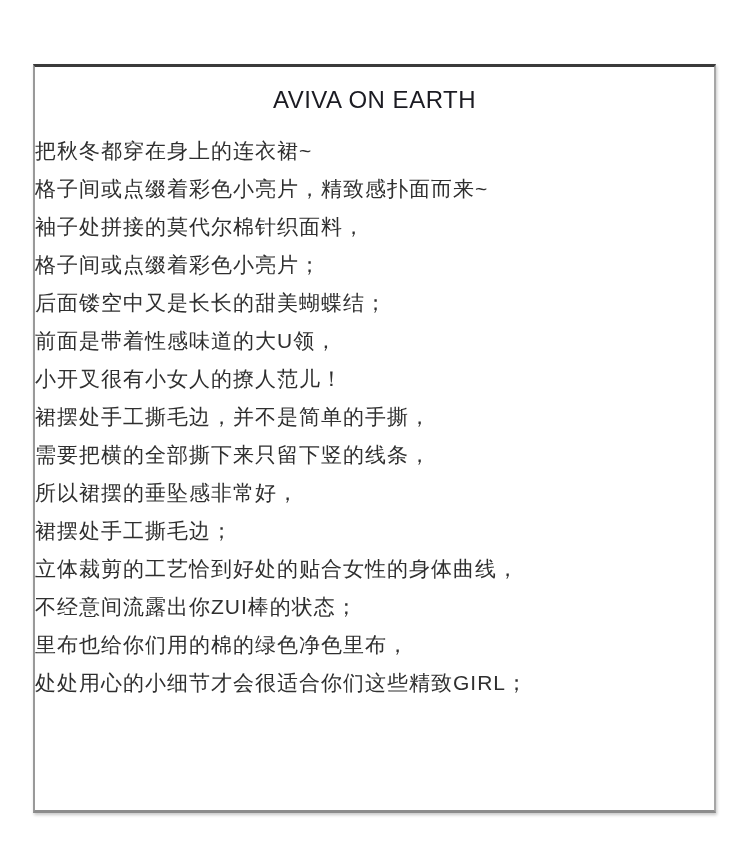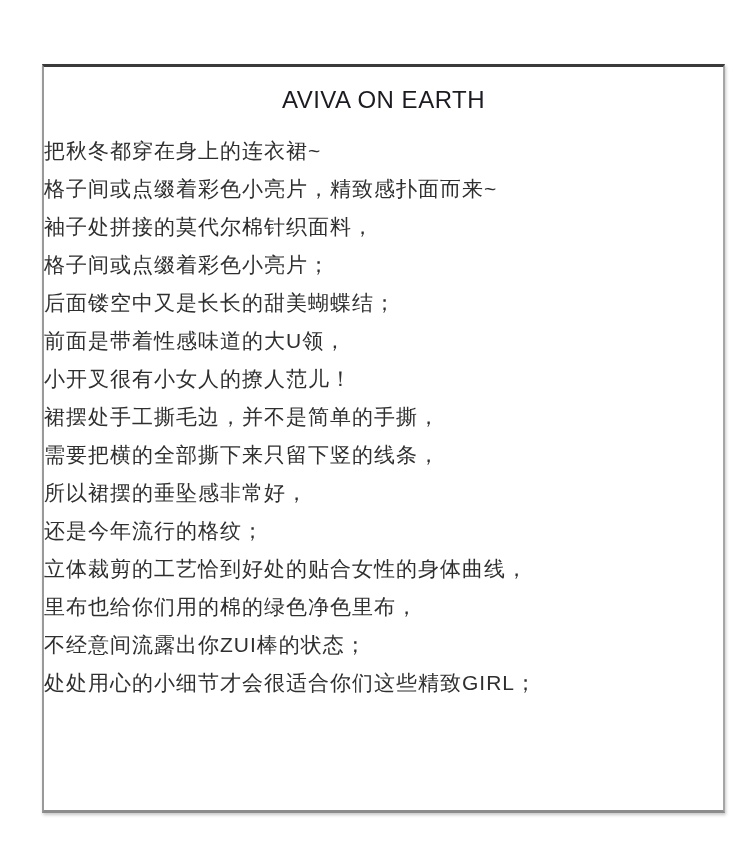--- a/index.html
+++ b/index.html
@@ -6,21 +6,21 @@
     margin: 0;
     padding: 0;
     width: 750px;
     height: 857px;
     background: #ffffff;
     font-family: "Liberation Sans", sans-serif;
     overflow: hidden;
   }
   .frame {
     position: absolute;
-    left: 42px;
+    left: 33px;
     top: 64px;
     width: 683px;
     height: 749px;
     box-sizing: border-box;
     background: var(--bg-color, #ffffff);
     border-top: 3px solid var(--border-dark, #3a3a3a);
     border-left: 2px solid var(--border-gray, #999999);
     border-right: 2px solid var(--border-gray-light, #a6a6a6);
     border-bottom: 3px solid var(--border-gray-bottom, #8c8c8c);
     box-shadow: 1px 2px 3px rgba(0,0,0,0.22);
@@ -56,19 +56,19 @@
       <p>把秋冬都穿在身上的连衣裙~</p>
       <p>格子间或点缀着彩色小亮片，精致感扑面而来~</p>
       <p>袖子处拼接的莫代尔棉针织面料，</p>
       <p>格子间或点缀着彩色小亮片；</p>
       <p>后面镂空中又是长长的甜美蝴蝶结；</p>
       <p>前面是带着性感味道的大U领，</p>
       <p>小开叉很有小女人的撩人范儿！</p>
       <p>裙摆处手工撕毛边，并不是简单的手撕，</p>
       <p>需要把横的全部撕下来只留下竖的线条，</p>
       <p>所以裙摆的垂坠感非常好，</p>
-      <p>还是今年流行的格纹；</p>
+      <p>裙摆处手工撕毛边；</p>
       <p>立体裁剪的工艺恰到好处的贴合女性的身体曲线，</p>
+      <p>不经意间流露出你ZUI棒的状态；</p>
       <p>里布也给你们用的棉的绿色净色里布，</p>
-      <p>不经意间流露出你ZUI棒的状态；</p>
       <p>处处用心的小细节才会很适合你们这些精致GIRL；</p>
     </div>
 </div>
 
 </body></html>

